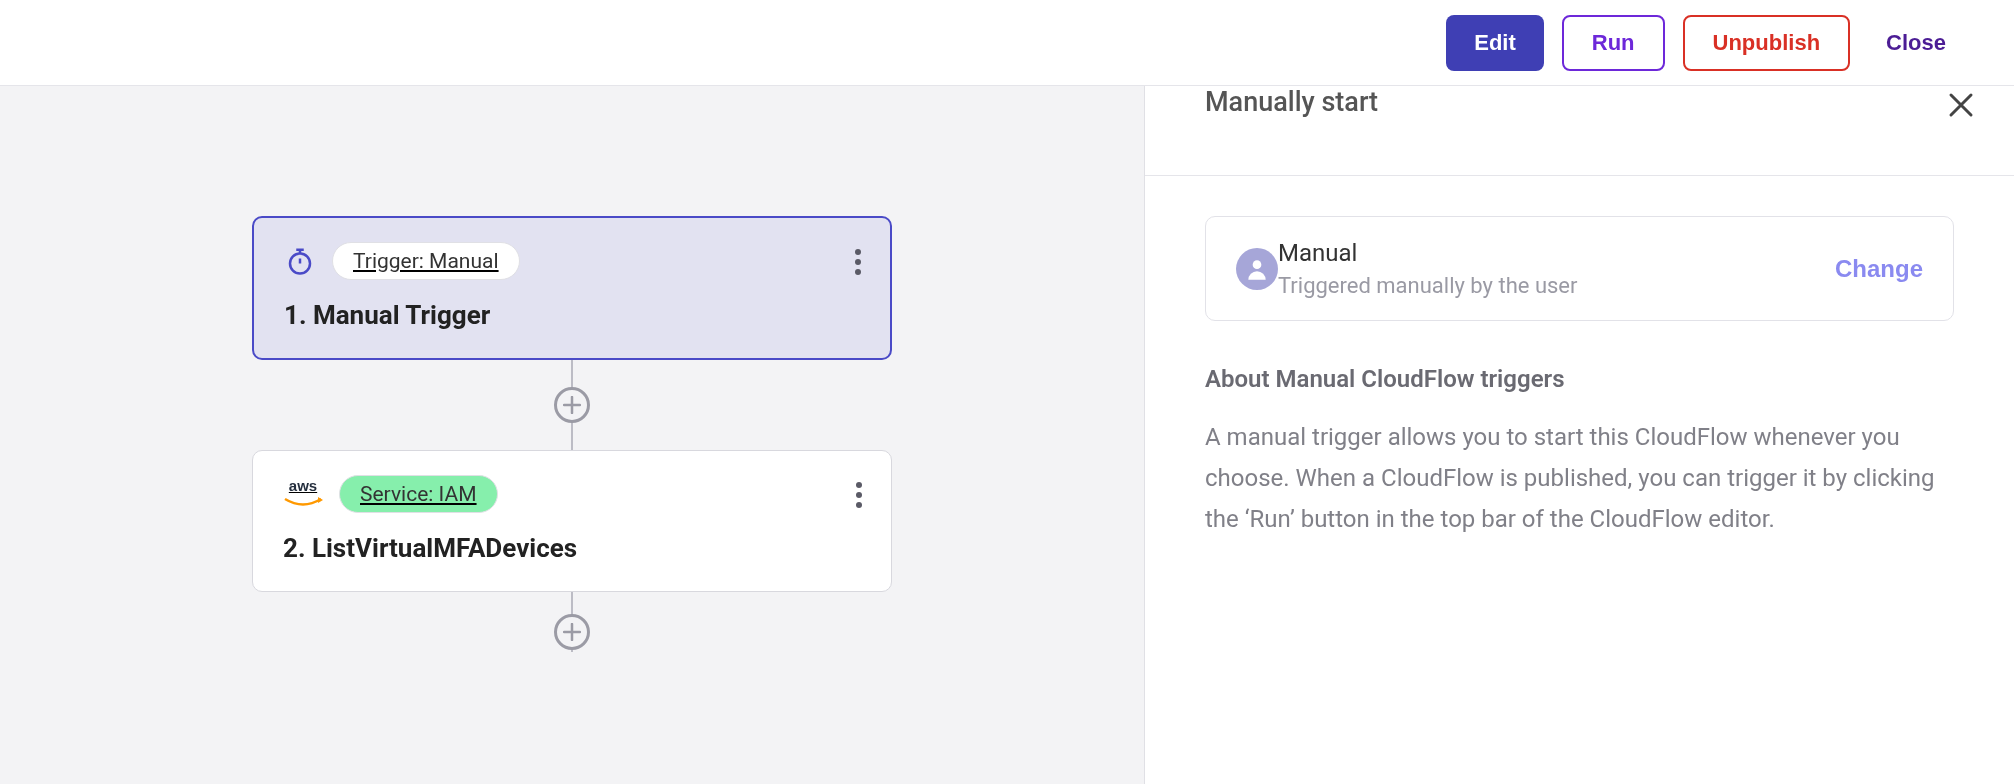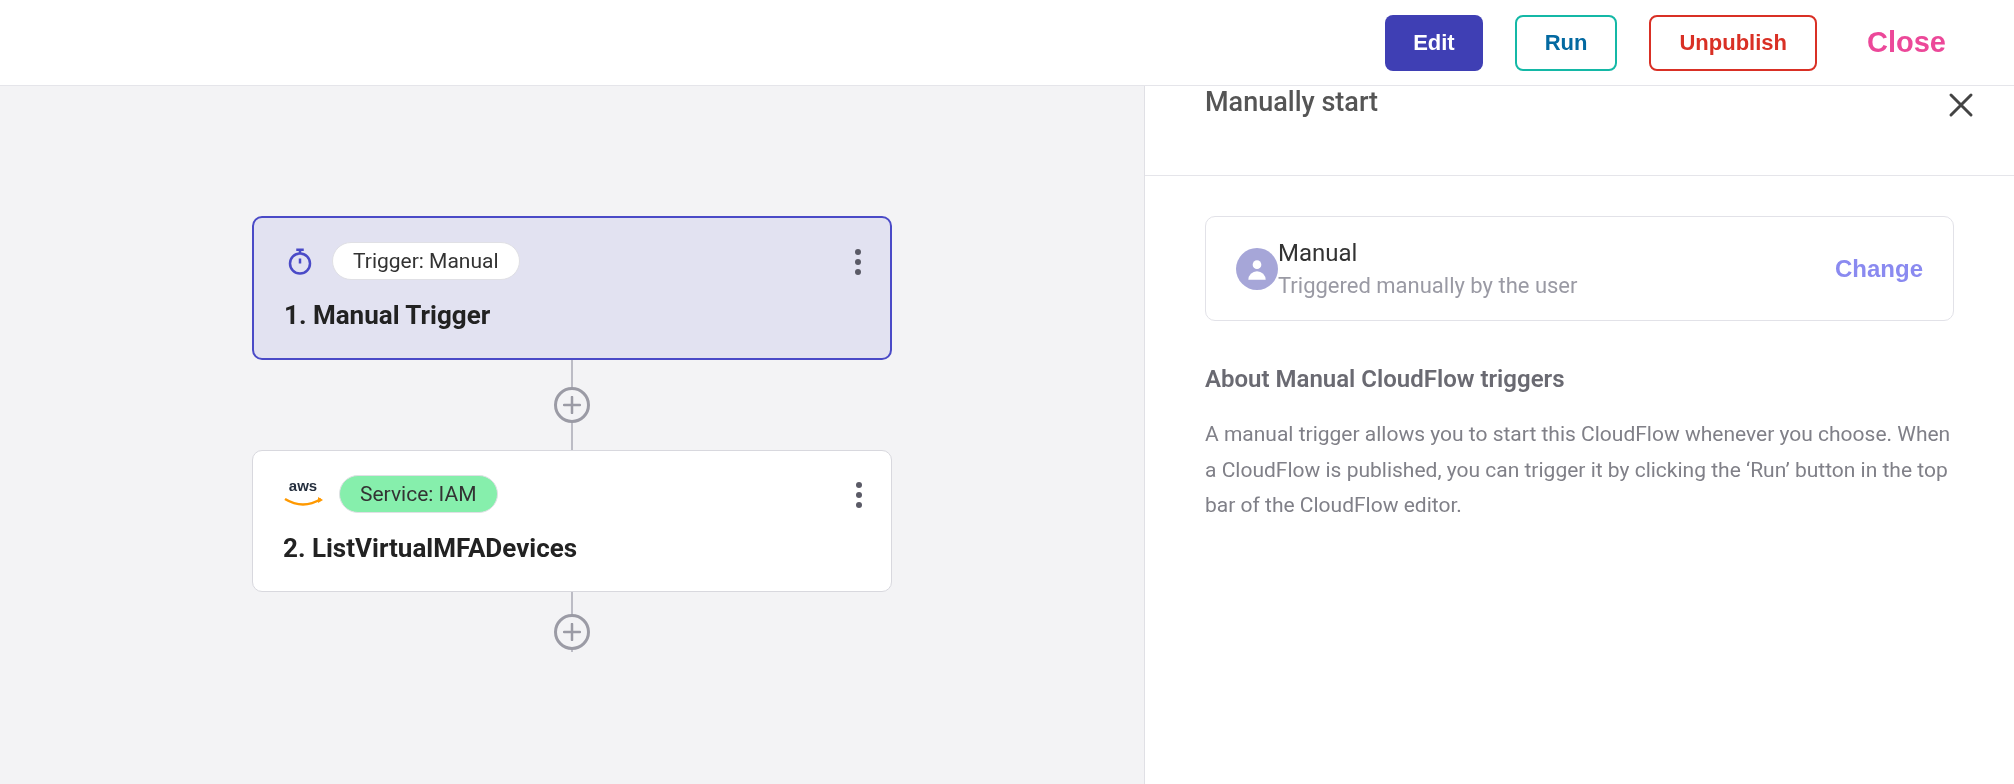--- a/index.html
+++ b/index.html
@@ -9,39 +9,39 @@
       width: 2014px;
       height: 784px;
       overflow: hidden;
     }
     .topbar {
       height: 86px;
       display: flex;
       justify-content: flex-end;
       align-items: center;
       padding: 0 50px 0 0;
-      gap: 32px;
+      gap: 18px;
       border-bottom: 1px solid #e5e5ea;
       background: #fff;
     }
     .btn {
       height: 56px;
       border-radius: 8px;
       font-size: 22px;
       font-weight: 600;
       display: inline-flex;
       align-items: center;
       justify-content: center;
       cursor: pointer;
       padding: 0 28px;
     }
     .btn-primary { background: #3f3fb4; color: #fff; border: none; }
-    .btn-outline-blue { background: #fff; color: #0369a1; border: 2px solid #14b8a6; }
+    .btn-outline-blue { background: #fff; color: #6d28d9; border: 2px solid #6d28d9; }
     .btn-outline-red { background: #fff; color: #d93025; border: 2px solid #d93025; }
-    .btn-link { background: transparent; color: #ec4899; border: none; font-weight: 600; font-size: 29px; cursor: pointer; padding: 0 18px; }
+    .btn-link { background: transparent; color: #4c1d95; border: none; font-weight: 600; font-size: 22px; cursor: pointer; padding: 0 18px; }
     .main {
       display: flex;
       height: calc(100% - 86px);
     }
     .canvas {
       flex: 1;
       background: #f3f3f5;
       position: relative;
       display: flex;
       flex-direction: column;
@@ -58,20 +58,21 @@
     }
     .node-selected {
       background: #e2e2f1;
       border: 2px solid #4a4ac7;
     }
     .node-header {
       display: flex;
       align-items: center;
       gap: 16px;
       margin-bottom: 20px;
+      text-decoration: underline;
     }
     .node-icon {
       width: 32px;
       height: 32px;
       display: inline-flex;
       align-items: center;
       justify-content: center;
     }
     .node-pill {
       background: #86efac;
@@ -201,21 +202,21 @@
       cursor: pointer;
       background: none; border: none;
     }
     .about-heading {
       font-size: 24px;
       color: #6a6a72;
       font-weight: 600;
       margin-bottom: 24px;
     }
     .about-text {
-      font-size: 21px;
+      font-size: 24px;
       color: #808088;
       line-height: 1.7;
     }
   </style>
 </head>
 <body>
 
 <div class="topbar">
   <button class="btn btn-primary">Edit</button>
   <button class="btn btn-outline-blue">Run</button>

